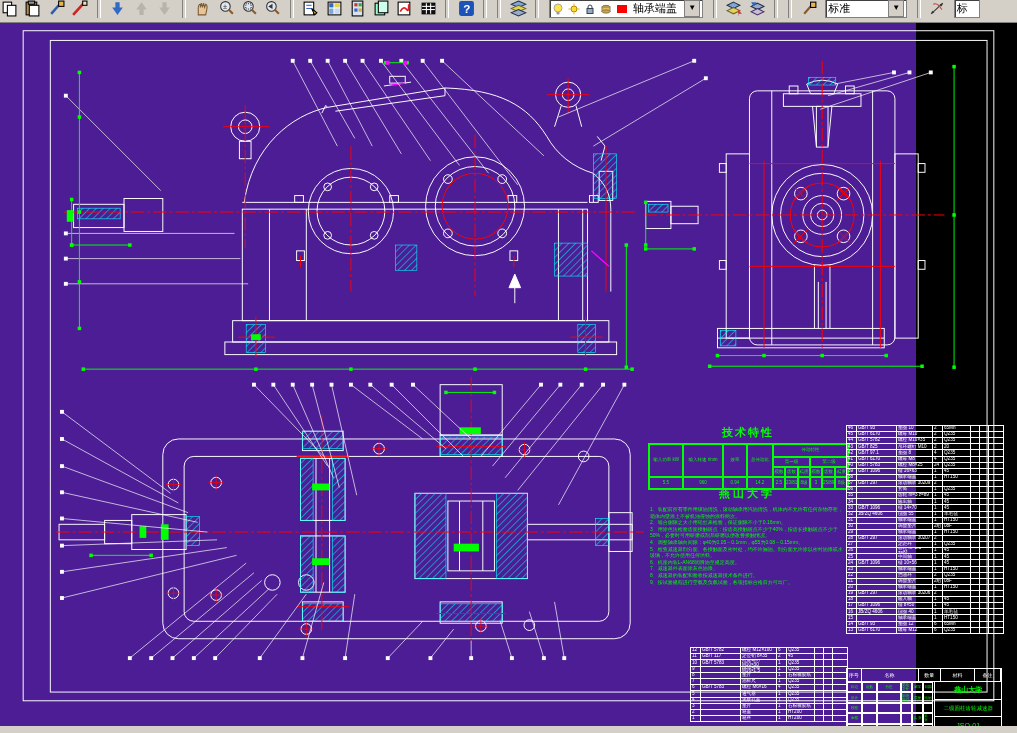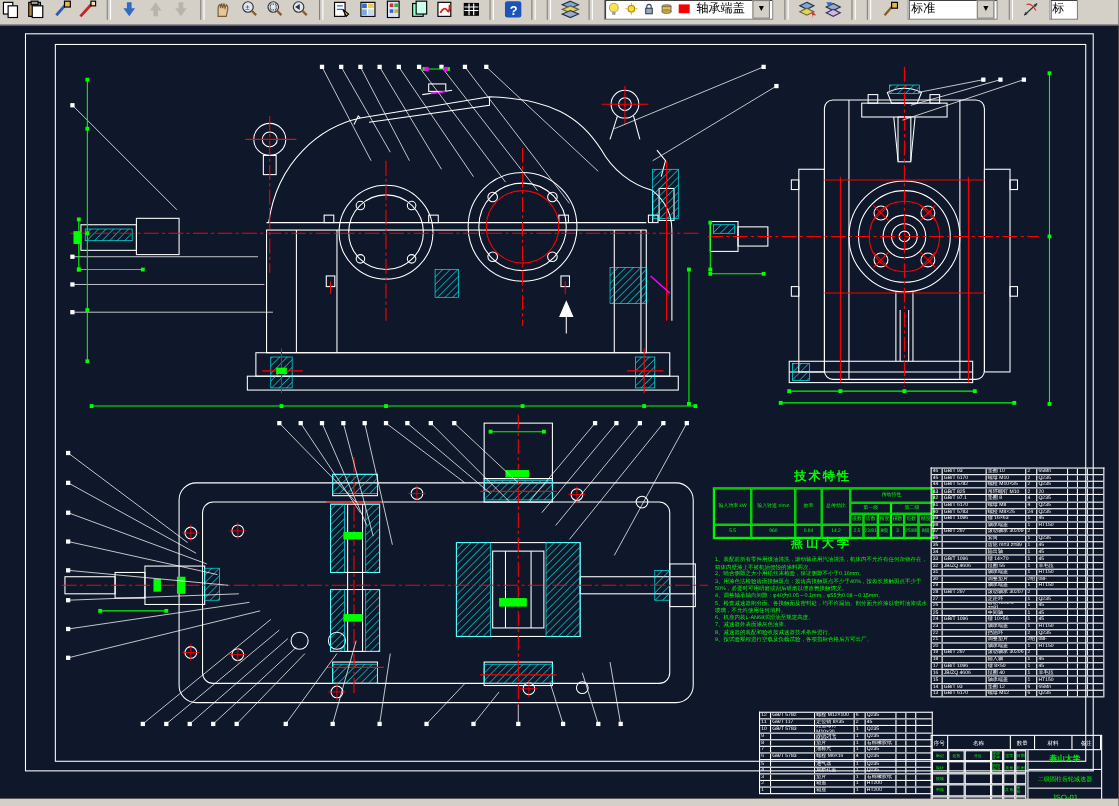--- a/index.html
+++ b/index.html
@@ -13,21 +13,21 @@
   .tb-sep{display:inline-block;width:2px;height:18px;margin:0 3px;vertical-align:top;
           border-left:1px solid #808080;border-right:1px solid #fff;}
   .tb-combo{display:inline-block;height:17px;margin:0 2px;vertical-align:top;position:relative;top:-1px;
             background:#fff;border:1px solid #808080;box-shadow:inset 1px 1px 0 #404040;
             font-size:11px;color:#000;line-height:16px;padding:0 2px;}
   .tb-combo .sw{display:inline-block;width:10px;height:8px;background:#ff0000;margin:0 3px 0 1px;vertical-align:middle;}
   .tb-combo .ico{display:inline-block;width:12px;height:12px;vertical-align:middle;margin-right:1px;}
   .tb-combo .arrow{display:inline-block;width:14px;height:15px;background:#d4d0c8;border:1px solid #808080;
                    color:#000;font-size:8px;text-align:center;line-height:14px;vertical-align:top;margin-left:4px;}
   
-  #canvas{position:absolute;left:0;top:22px;width:1017px;height:704px;background:#0f172a;}
+  #canvas{position:absolute;left:0;top:22px;width:916px;height:704px;background:#4c1d95;}
   #cad{position:absolute;left:0;top:0;}
   .ovl{position:absolute;z-index:20;}
   
   #techchar{left:648px;top:403px;width:200px;color:#00ff00;}
   #techchar .t{font-size:11px;font-weight:bold;text-align:center;letter-spacing:2px;margin-bottom:3px;}
   #tcgrid{display:grid;grid-template-columns:34px 40px 24px 26px 12px 13px 12px 12px 13px 13px;
           grid-template-rows:13px 10px 10px 12px;border:1px solid #00ff00;width:199px;}
   #tcgrid div{border:1px solid #00ff00;font-size:4.5px;line-height:1.1;overflow:hidden;
               display:flex;align-items:center;justify-content:center;text-align:center;color:#00ff00;}
   

